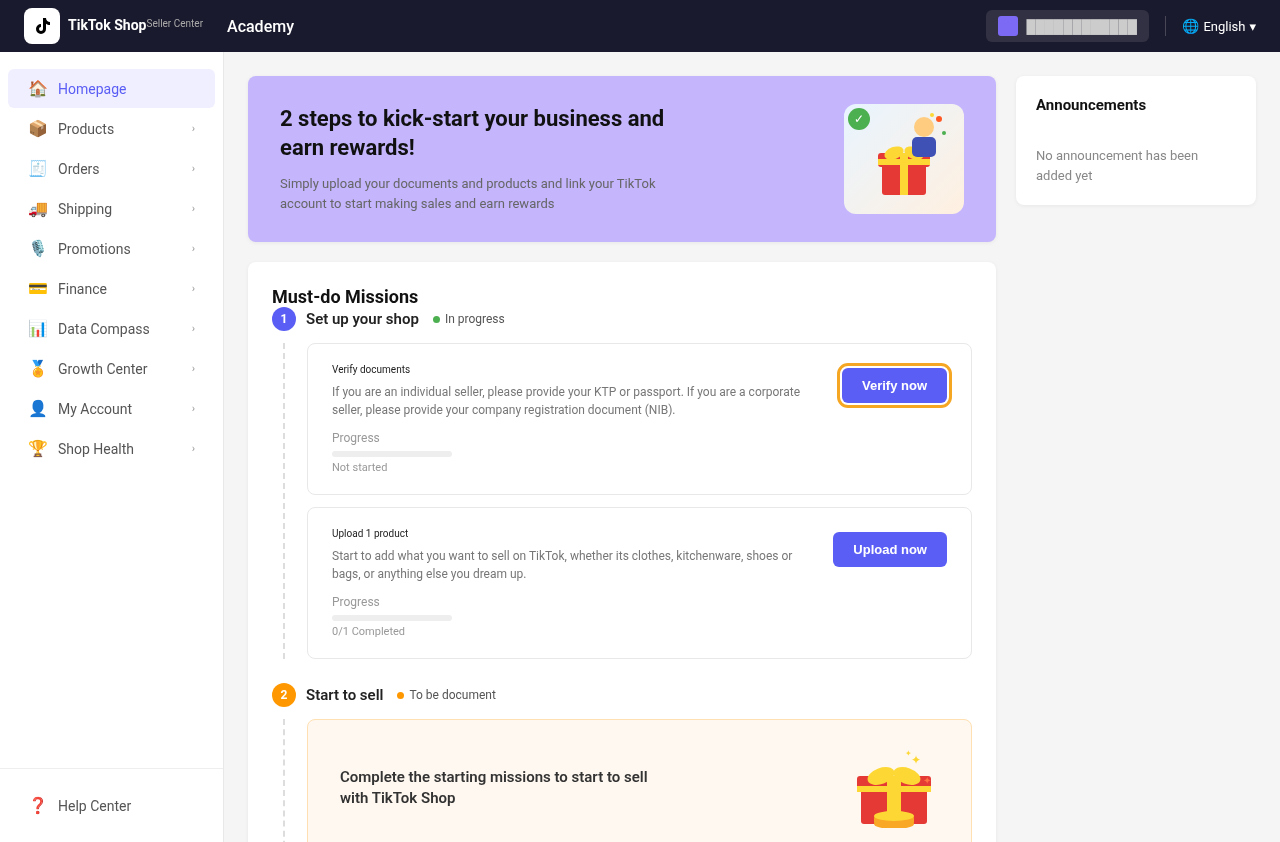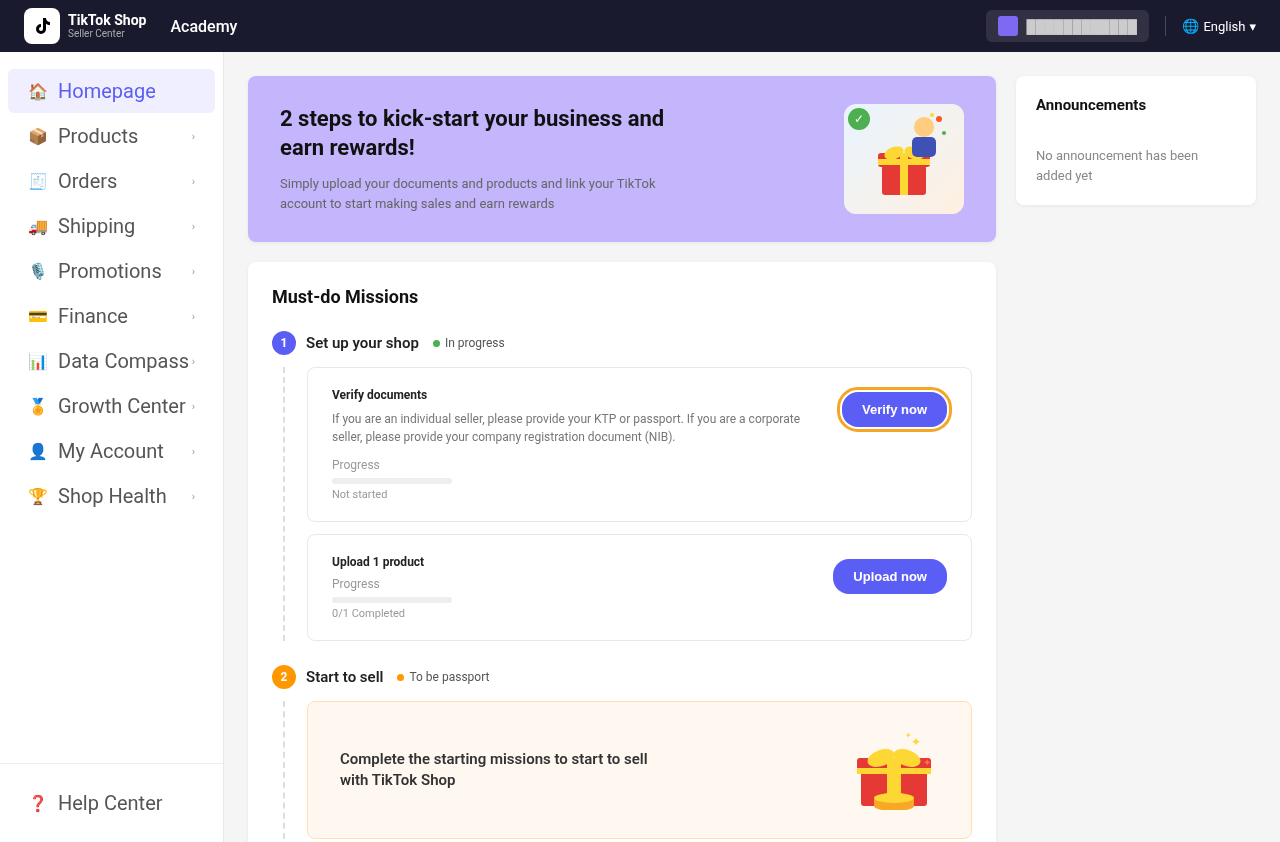--- a/index.html
+++ b/index.html
@@ -20,21 +20,21 @@
     .header-left { display: flex; align-items: center; gap: 24px; }
     .logo { display: flex; align-items: center; gap: 8px; }
     .logo-icon {
       width: 36px; height: 36px;
       background: #fff;
       border-radius: 8px;
       display: flex; align-items: center; justify-content: center;
       font-weight: bold; font-size: 12px; color: #000;
       overflow: hidden;
     }
-    .logo-tiktok { display: flex; flex-direction: column; line-height: 1.1; }
+    .logo-tiktok { display: flex; flex-direction: row; line-height: 1.1; }
     .logo-tiktok .tiktok-line1 { color: #fff; font-size: 14px; font-weight: 700; }
     .logo-tiktok .tiktok-line2 { color: #aaa; font-size: 10px; }
     .header-title { color: #fff; font-size: 16px; font-weight: 500; }
     .header-right { display: flex; align-items: center; gap: 16px; }
     .user-bar {
       display: flex; align-items: center; gap: 8px;
       background: rgba(255,255,255,0.1);
       border-radius: 6px;
       padding: 4px 12px;
       height: 32px;
@@ -71,21 +71,21 @@
       cursor: pointer;
       border-radius: 6px;
       margin: 1px 8px;
       font-size: 14px;
       color: #555;
       justify-content: space-between;
     }
     .sidebar-item.active { color: #5b5ef4; background: #f0efff; }
     .sidebar-item-left { display: flex; align-items: center; gap: 10px; }
     .sidebar-icon { font-size: 16px; width: 20px; text-align: center; }
-    .sidebar-label { font-size: 20px; text-align: center; }
+    .sidebar-label { font-size: 14px; text-align: center; }
     .chevron { font-size: 11px; color: #999; }
     .sidebar-footer { margin-top: auto; padding-top: 16px; border-top: 1px solid #eee; }
 
     
     .main-content {
       margin-left: 224px;
       flex: 1;
       padding: 24px;
       min-height: calc(100vh - 52px);
     }
@@ -117,21 +117,21 @@
       position: absolute; top: 4px; left: 4px;
       width: 22px; height: 22px;
       background: #4caf50;
       border-radius: 50%;
       display: flex; align-items: center; justify-content: center;
       color: #fff; font-size: 12px;
     }
 
     
     .missions-section { background: #fff; border-radius: 8px; padding: 24px; box-shadow: 0 1px 4px rgba(0,0,0,0.06); }
-    .missions-title { font-size: 18px; font-weight: 700; color: #111; margin-bottom: 24px; }
+    .missions-title { font-size: 18px; font-weight: 700; color: #111; }
 
     .mission-step { margin-bottom: 24px; }
     .step-header { display: flex; align-items: center; gap: 10px; margin-bottom: 12px; }
     .step-number {
       width: 24px; height: 24px;
       border-radius: 50%;
       display: flex; align-items: center; justify-content: center;
       font-size: 12px; font-weight: 700; color: #fff;
       flex-shrink: 0;
     }
@@ -154,34 +154,34 @@
       border: 1px solid #e8e8e8;
       border-radius: 8px;
       padding: 20px 24px;
       margin-bottom: 12px;
       display: flex;
       align-items: flex-start;
       justify-content: space-between;
       gap: 16px;
     }
     .mission-card-text { flex: 1; }
-    .mission-card-title { font-size: 12px; font-weight: 700; color: #222; margin-bottom: 8px; }
+    .mission-card-title { font-size: 10px; font-weight: 400; color: #222; margin-bottom: 8px; }
     .mission-card-desc { font-size: 12px; color: #777; line-height: 1.5; margin-bottom: 12px; max-width: 480px; }
     .progress-section {}
     .progress-label { font-size: 12px; color: #999; margin-bottom: 6px; }
     .progress-bar-wrap { background: #eee; border-radius: 4px; height: 6px; width: 120px; margin-bottom: 4px; }
     .progress-bar { height: 6px; border-radius: 4px; background: #5b5ef4; }
     .progress-text { font-size: 11px; color: #999; }
 
     .mission-action { flex-shrink: 0; margin-top: 4px; }
     .btn-primary {
       background: #5b5ef4;
       color: #fff;
       border: none;
-      border-radius: 16px;
+      border-radius: 6px;
       padding: 10px 20px;
       font-size: 13px;
       font-weight: 600;
       cursor: pointer;
       white-space: nowrap;
     }
     .btn-primary.highlighted {
       outline: 3px solid #f5a623;
       outline-offset: 2px;
     }
@@ -394,20 +394,21 @@
                   </div>
                 </div>
                 <div class="mission-action">
                   <button class="btn-primary highlighted">Verify now</button>
                 </div>
               </div>
 
               <div class="mission-card">
                 <div class="mission-card-text">
                   <div class="mission-card-title">Upload 1 product</div>
+                  <div class="mission-card-desc">Start to add what you want to sell on TikTok, whether its clothes, kitchenware, shoes or bags, or anything else you dream up.</div>
                   <div class="progress-section">
                     <div class="progress-label">Progress</div>
                     <div class="progress-bar-wrap">
                       <div class="progress-bar" style="width:0%"></div>
                     </div>
                     <div class="progress-text">0/1 Completed</div>
                   </div>
                 </div>
                 <div class="mission-action">
                   <button class="btn-primary">Upload now</button>
@@ -415,21 +416,21 @@
               </div>
             </div>
           </div>
 
           <div class="mission-step">
             <div class="step-header">
               <div class="step-number orange">2</div>
               <span class="step-title">Start to sell</span>
               <div class="step-status">
                 <div class="status-dot orange"></div>
-                <span class="status-text">To be passport</span>
+                <span class="status-text">To be document</span>
               </div>
             </div>
             <div class="step-dashed-line">
               <div class="locked-card">
                 <div class="locked-card-text">
                   <h3>Complete the starting missions to start to sell with TikTok Shop</h3>
                 </div>
                 <div class="gift-illustration">
                   <svg width="90" height="80" viewBox="0 0 90 80">
 

